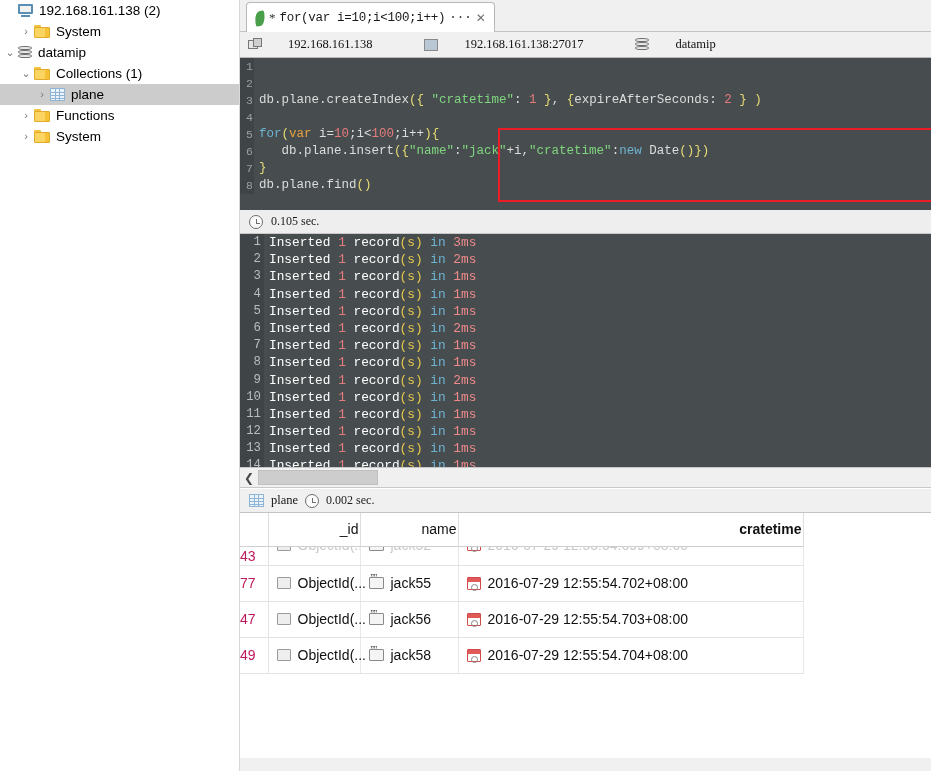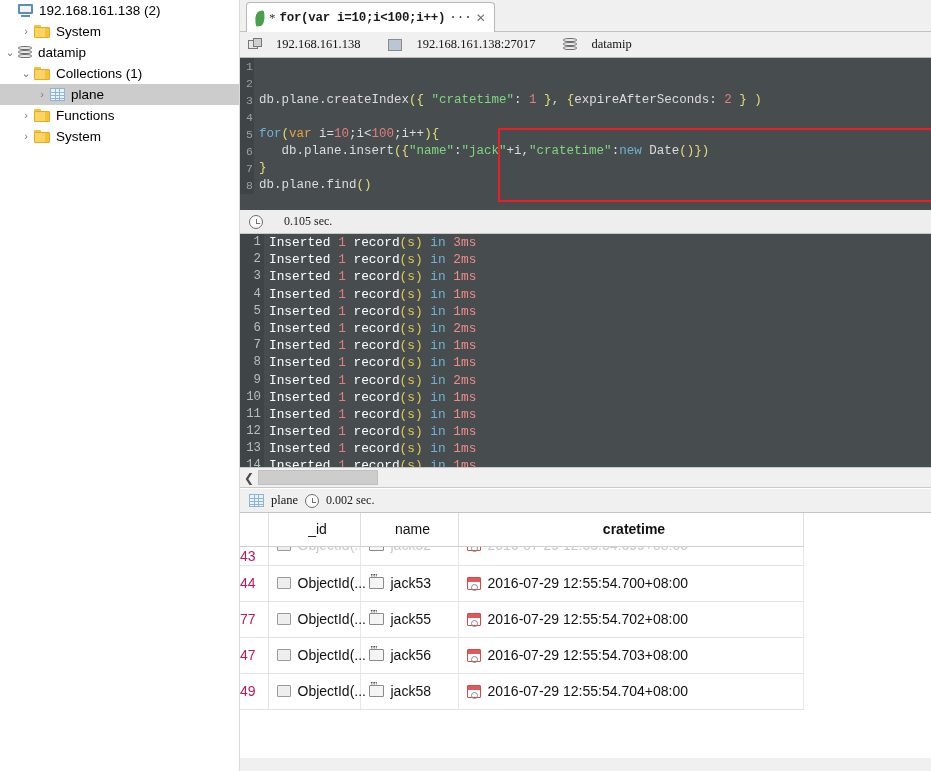--- a/index.html
+++ b/index.html
@@ -73,28 +73,28 @@
     border:1px solid #b8b8b8; border-bottom:none; border-radius:4px 4px 0 0;
     display:flex; align-items:center; padding:0 8px 0 8px; gap:4px;
     font-family:"Liberation Serif", serif; font-size:13.5px; color:#1a1a1a;
   }
   .leaf {
     width:10px; height:15px; background:#4aa04a; flex:0 0 auto;
     border-radius: 60% 10% 60% 10% / 70% 20% 80% 20%;
     transform: rotate(-8deg);
   }
   .tab-star { font-size:13px; color:#333; }
-  .tab-title { font-family:"Liberation Mono", monospace; font-size:12.5px; letter-spacing:-0.3px;font-weight:bold; }
+  .tab-title { font-family:"Liberation Mono", monospace; font-size:12.5px; letter-spacing:-0.3px; }
   .tab-ell { font-family:"Liberation Mono", monospace; font-size:12.5px; color:#333; }
   .tab-close { color:#6f6f6f; font-size:12px; font-family:"Liberation Sans",sans-serif; cursor:pointer; }
 
   
   #conn {
     position:absolute; left:0; top:32px; width:691px; height:26px; background:#f0f0f0;
-    display:flex; align-items:center; gap:8px; padding-left:8px;
+    display:flex; align-items:center; gap:20px; padding-left:8px;
     font-family:"Liberation Serif", serif; font-size:12.5px; color:#111;
     border-bottom:1px solid #b9b9b9;
   }
   #conn .sep { width:12px; }
   .ic-server { width:14px; height:13px; position:relative; }
   .ic-server .s1{position:absolute;left:0;top:2px;width:10px;height:9px;background:#e6e6e6;border:1px solid #777;}
   .ic-server .s2{position:absolute;left:5px;top:0;width:9px;height:9px;background:#cfcfcf;border:1px solid #777;}
   .ic-mon { width:14px; height:12px; position:relative; }
   .ic-mon .m1{position:absolute;inset:0;border:2px solid #8a8a8a;background:#f0f0f0;}
   .ic-mon .m2{position:absolute;left:1px;top:1px;right:1px;bottom:1px;background:#b9c7d4;}
@@ -119,21 +119,21 @@
   .k-plain{ color:#dcdcdc; }
   #redbox {
     position:absolute; left:258px; top:128px; width:512px; height:74px;
     border:2px solid #ee1c25; pointer-events:none;
   }
 
   
   #outhead {
     position:absolute; left:0; top:210px; width:691px; height:24px;
     background:#eeeeee; border-bottom:1px solid #c8c8c8;
-    display:flex; align-items:center; gap:21px; padding-left:9px;
+    display:flex; align-items:center; gap:8px; padding-left:9px;
   }
   .ic-clock { width:14px; height:14px; border:1.4px solid #6d6d6d; border-radius:50%; position:relative;
      background:#fbfbfb; }
   .ic-clock:before{content:"";position:absolute;left:6px;top:3px;width:1.4px;height:5px;background:#6d6d6d;}
   .ic-clock:after{content:"";position:absolute;left:6px;top:7px;width:4px;height:1.4px;background:#6d6d6d;}
   .timetxt { font-family:"Liberation Serif", serif; font-size:12px; color:#1a1a1a; }
 
   
   #outbody {
     position:absolute; left:0; top:234px; width:691px; height:233px;
@@ -166,21 +166,21 @@
     display:flex; align-items:center; gap:7px; padding-left:9px;
   }
   #tblbar .nm { font-family:"Liberation Serif", serif; font-size:12.5px; color:#111; }
 
   
   #tblwrap { position:absolute; left:0; top:513px; width:691px; height:258px; background:#fff;
       overflow:hidden; }
   table.grid { border-collapse:collapse; width:563px; table-layout:fixed; }
   table.grid th {
     height:33px; background:#fff; border-bottom:1px solid #cfcfcf; border-right:1px solid #dedede;
-    text-align:center; font-weight:normal; font-size:14px; color:#111; padding-left:8px;
+    text-align:right; font-weight:normal; font-size:14px; color:#111; padding-left:8px;
     vertical-align:middle;
   }
   table.grid th.c-num { width:28px; border-right:1px solid #dedede; }
   table.grid th.c-id  { width:92px; }
   table.grid th.c-nm  { width:98px; }
   table.grid th.c-ct  { width:345px; font-weight:bold; }
   table.grid td {
     height:36px; border-bottom:1px solid #e3e3e3; border-right:1px solid #e8e8e8;
     font-size:14px; color:#111; padding-left:8px; vertical-align:middle; white-space:nowrap;
   }
@@ -378,41 +378,20 @@
                 </div>
               </td>
               <td>
                 <div class="cellwrap">
                   <span class="ic-cal"></span>
                   <span>2016-07-29 12:55:54.699+08:00</span>
                 </div>
               </td>
             </tr>
             <tr>
-              <td class="c-num">44</td>
-              <td>
-                <div class="cellwrap">
-                  <span class="ic-doc"></span>
-                  <span>ObjectId(...</span>
-                </div>
-              </td>
-              <td>
-                <div class="cellwrap">
-                  <span class="ic-str"></span>
-                  <span>jack53</span>
-                </div>
-              </td>
-              <td>
-                <div class="cellwrap">
-                  <span class="ic-cal"></span>
-                  <span>2016-07-29 12:55:54.700+08:00</span>
-                </div>
-              </td>
-            </tr>
-            <tr>
               <td class="c-num">77</td>
               <td>
                 <div class="cellwrap">
                   <span class="ic-doc"></span>
                   <span>ObjectId(...</span>
                 </div>
               </td>
               <td>
                 <div class="cellwrap">
                   <span class="ic-str"></span>

